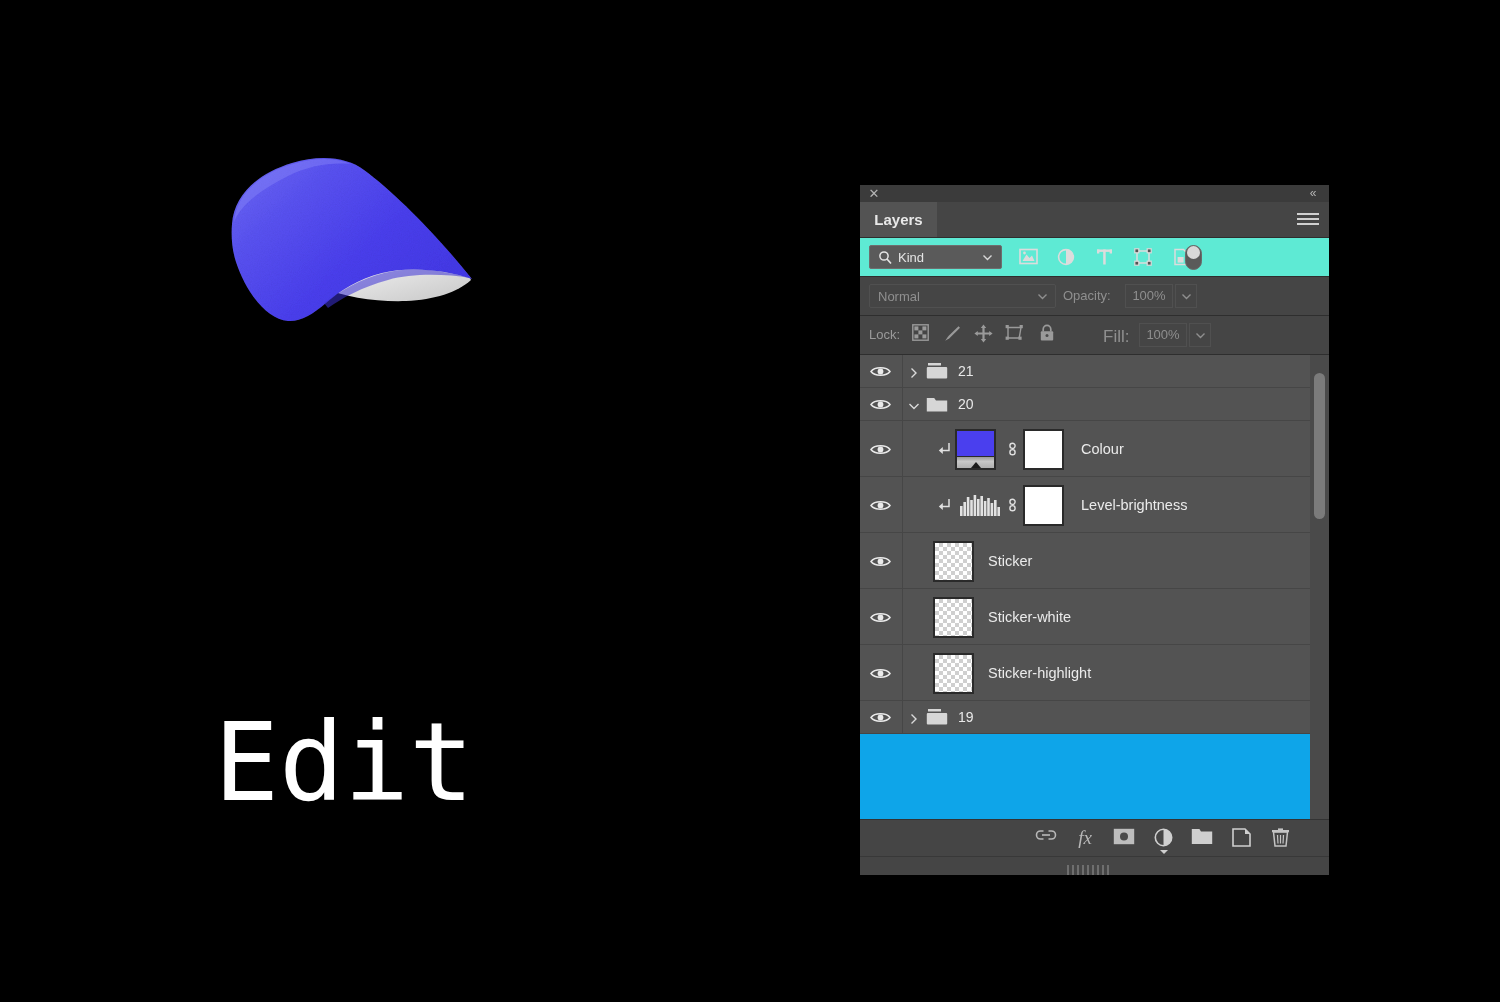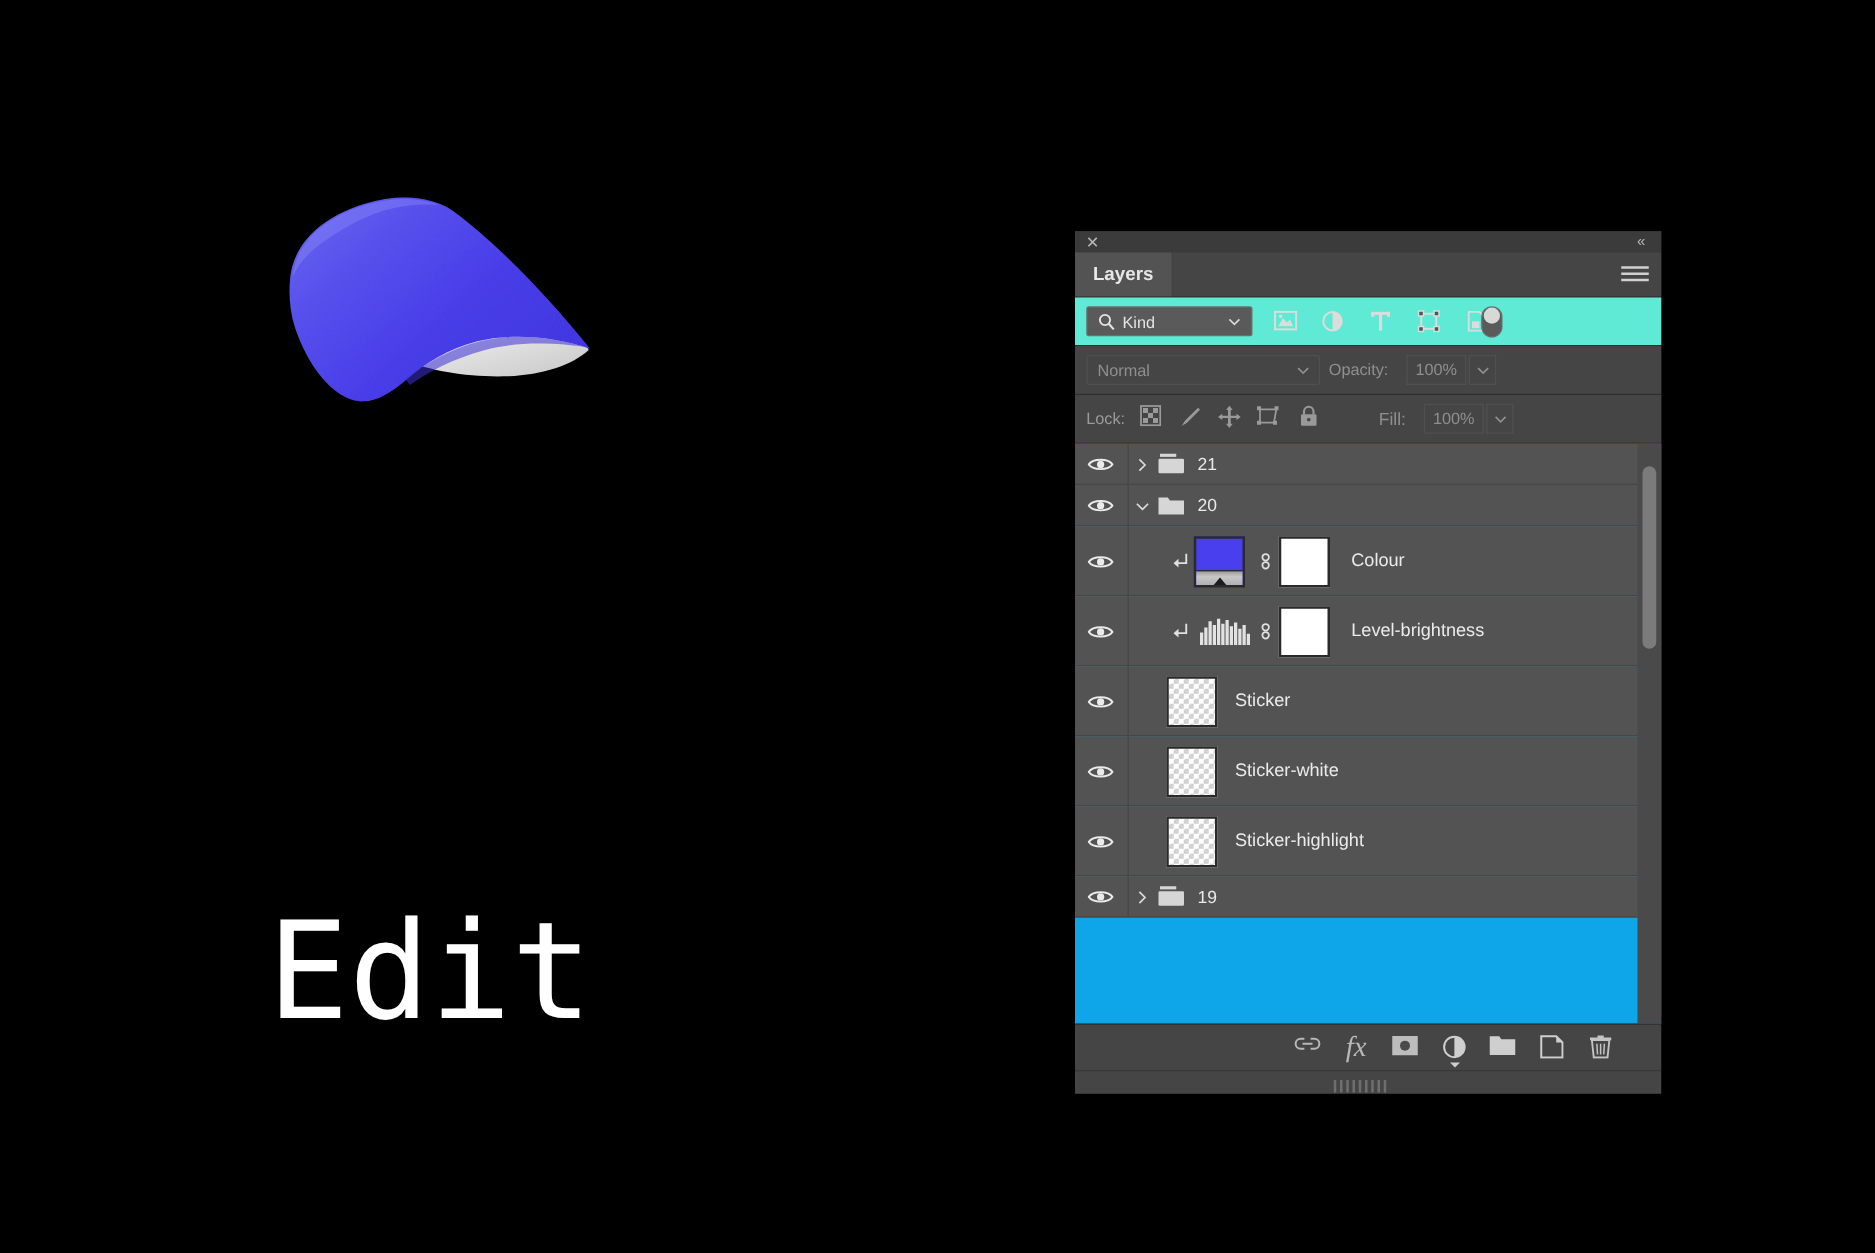--- a/index.html
+++ b/index.html
@@ -6,21 +6,21 @@
   body{width:1500px;height:1002px;overflow:hidden;font-family:"Liberation Sans",sans-serif;}
   #root{position:relative;width:1500px;height:1002px;background:#000;}
 
   
   #hero-text{
     position:absolute;left:214px;top:408px;width:620px;
     font-family:"DejaVu Sans Mono","Liberation Mono",monospace;
     font-size:108px;line-height:142px;color:#ffffff;font-weight:400;
     letter-spacing:0px;white-space:pre;
   }
-  .hero-line{display:block;margin-top:15px;}
+  .hero-line{display:block;}
 
   
   #sticker-art{position:absolute;left:196px;top:140px;width:288px;height:192px;}
   #sticker-art svg{display:block;width:288px;height:192px;}
 
   
   #layers-panel{
     position:absolute;left:860px;top:185px;width:469px;height:628px;
     background:#3b3b3b;box-sizing:border-box;
   }
@@ -90,21 +90,21 @@
   .opacity-chev{
     position:absolute;left:315px;top:7px;width:22px;height:24px;border:1px solid #505050;
     box-sizing:border-box;cursor:pointer;
   }
   .opacity-chev svg{margin:6px 0 0 5px;}
 
   
   .ps-lock-row{position:relative;height:38px;background:#454545;}
   .lock-label{position:absolute;left:9px;top:11px;color:#9a9a9a;font-size:13px;}
   .lk{position:absolute;top:8px;width:24px;height:22px;text-align:center;cursor:pointer;}
-  .fill-label{position:absolute;left:243px;top:11px;color:#8f8f8f;font-size:14px;}
+  .fill-label{position:absolute;left:243px;top:11px;color:#8f8f8f;font-size:17px;}
   .fill-field{
     position:absolute;left:279px;top:7px;width:48px;height:24px;border:1px solid #505050;
     box-sizing:border-box;color:#8f8f8f;font-size:13px;line-height:22px;text-align:center;cursor:text;
   }
   .fill-chev{
     position:absolute;left:329px;top:7px;width:22px;height:24px;border:1px solid #505050;
     box-sizing:border-box;cursor:pointer;
   }
   .fill-chev svg{margin:6px 0 0 5px;}
 
@@ -547,21 +547,21 @@
     </div>
 
     <div class="ps-bottom">
       <div class="bt" style="left:173px">
         <svg width="22" height="14" viewBox="0 0 22 14">
           <path d="M8.5 3 H5.5 a4 4 0 0 0 0 8 H8.5" fill="none" stroke="#b8b8b8" stroke-width="1.6"></path>
           <path d="M13.5 3 H16.5 a4 4 0 0 1 0 8 H13.5" fill="none" stroke="#b8b8b8" stroke-width="1.6"></path>
           <line x1="7" y1="7" x2="15" y2="7" stroke="#b8b8b8" stroke-width="1.6"></line>
         </svg>
       </div>
-      <div class="bt" style="left:212px;color:#b8b8b8;font-family:'Liberation Serif',serif;font-style:italic;font-size:23px;line-height:24px;">fx</div>
+      <div class="bt" style="left:212px;color:#b8b8b8;font-family:'Liberation Serif',serif;font-style:italic;font-size:19px;line-height:24px;">fx</div>
       <div class="bt" style="left:251px">
         <svg width="22" height="17" viewBox="0 0 22 17">
           <rect x="0.8" y="0.8" width="20.4" height="15.4" fill="#bdbdbd"></rect>
           <circle cx="11" cy="8.5" r="4" fill="#4a4a4a"></circle>
         </svg>
       </div>
       <div class="bt" style="left:290px">
         <svg width="19" height="19" viewBox="0 0 19 19">
           <circle cx="9.5" cy="9.5" r="8.2" fill="none" stroke="#cfcfcf" stroke-width="1.6"></circle>
           <path d="M9.5 1.3 A8.2 8.2 0 0 1 9.5 17.7 Z" fill="#cfcfcf"></path>

